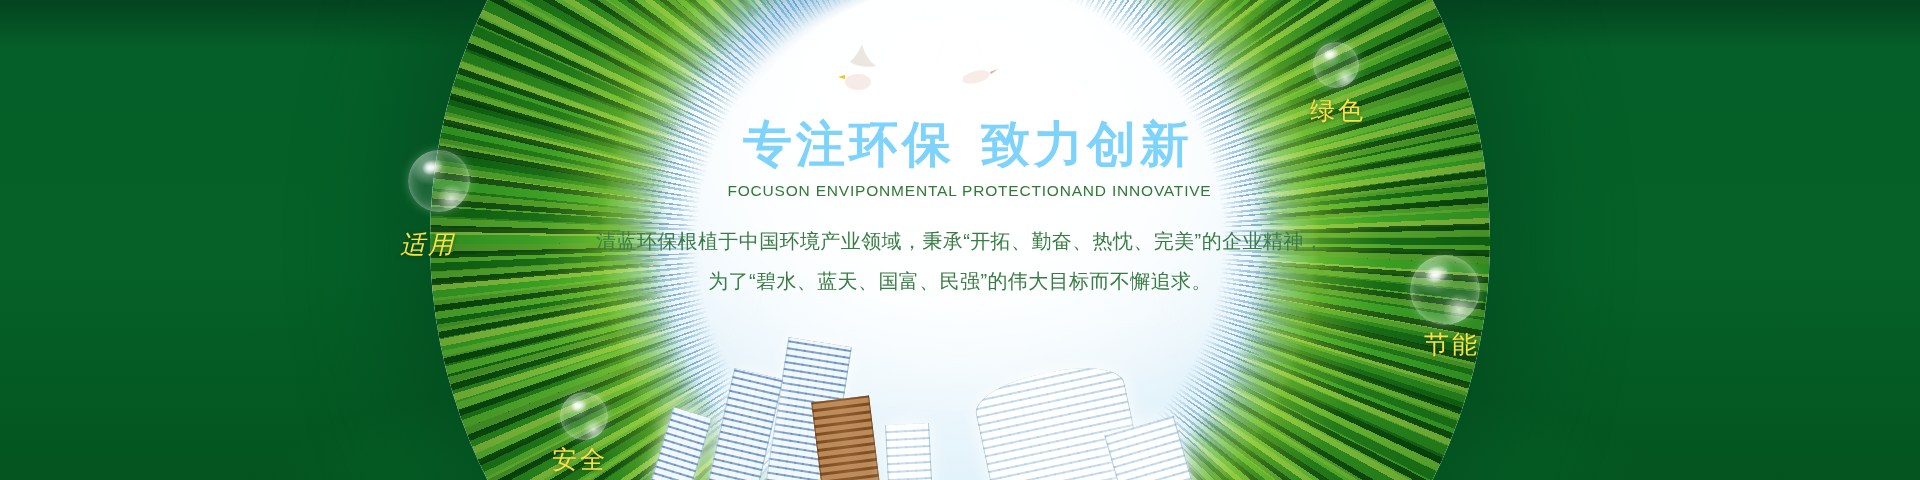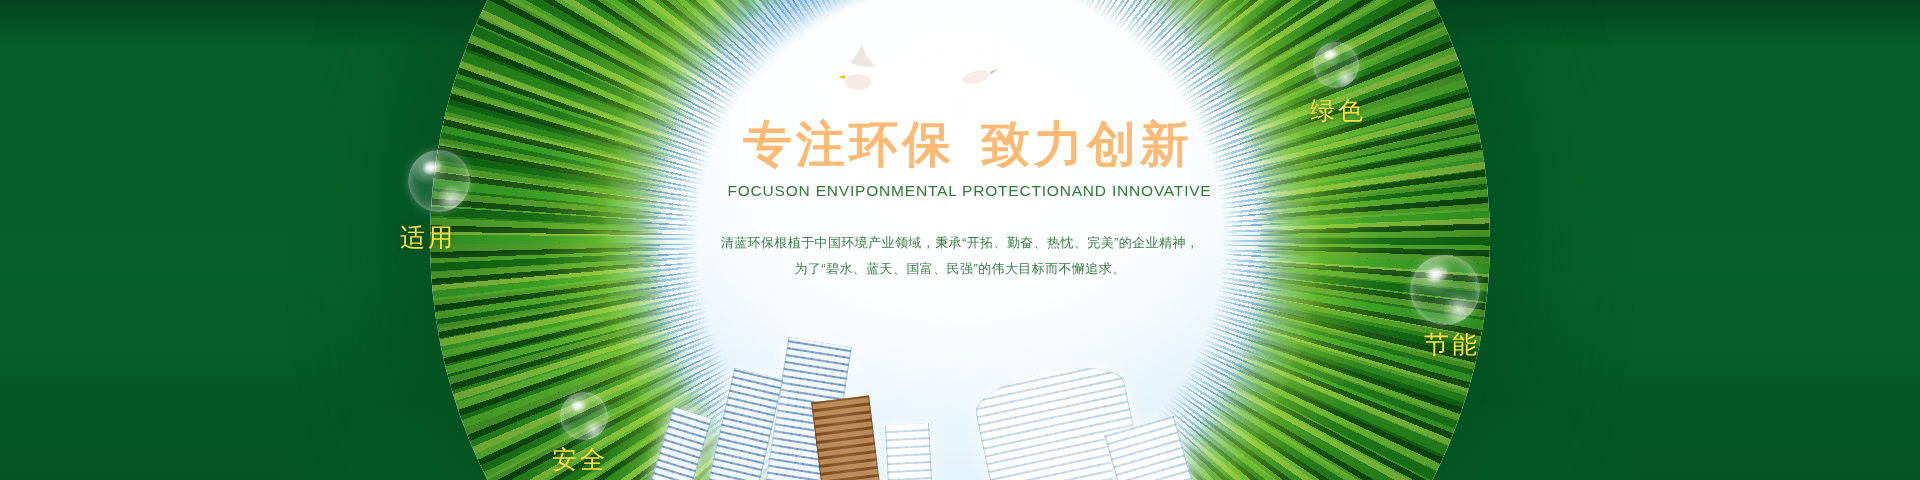--- a/index.html
+++ b/index.html
@@ -209,39 +209,39 @@
   
   .copy {
     position: absolute;
     left: 0; right: 0;
     top: 120px;
     text-align: center;
   }
   .headline {
     font-size: 49px;
     font-weight: bold;
-    color: #fdba74;
+    color: #7dd3fc;
     letter-spacing: 4px;
     line-height: 1;
     white-space: nowrap;
     text-shadow: 1px 1px 0 rgba(255,255,255,0.65);
     padding-left: 16px;
   }
   .headline .gap { display: inline-block; width: 26px; }
   .subhead {
     margin-top: 13px;
     font-size: 15.5px;
     color: #2f7a35;
     letter-spacing: 0.8px;
     white-space: nowrap;
     padding-left: 19px;
   }
   .body-copy {
-    margin-top: 30px;
-    font-size: 13px;
+    margin-top: 21px;
+    font-size: 20px;
     color: #3a7d44;
     line-height: 2.0;
     letter-spacing: 0.4px;
   }
   .body-copy div { white-space: nowrap; }
 </style>
 </head>
 <body>
 
 <div id="banner">
@@ -281,21 +281,21 @@
   </div>
   <div class="gull" style="left:930px; top:48px;">
     <svg width="82" height="46" viewBox="0 0 82 46">
       <path d="M2 16 C14 18 26 24 34 30 C42 26 52 22 62 20 C70 18 78 18 80 20 C70 24 60 30 50 34 C42 38 32 40 24 38 C16 36 8 28 2 16 Z" fill="#ffffff" opacity="0.96"></path>
       <ellipse cx="46" cy="29" rx="14" ry="6" fill="#f7ece7" transform="rotate(-14 46 29)"></ellipse>
       <path d="M60 24 l8 -3 l-7 5 z" fill="#d98e8e" opacity="0.8"></path>
     </svg>
   </div>
 
   <div class="bubble" style="left:408px; top:150px; width:62px; height:62px;"></div>
-  <div class="bubble-label" style="left:400px; top:221px;">适用</div>
+  <div class="bubble-label" style="left:400px; top:228px;font-style:italic;">适用</div>
 
   <div class="bubble" style="left:560px; top:392px; width:48px; height:48px;"></div>
   <div class="bubble-label" style="left:552px; top:443px;">安全</div>
 
   <div class="bubble" style="left:1313px; top:42px; width:46px; height:46px;"></div>
   <div class="bubble-label" style="left:1310px; top:94px;">绿色</div>
 
   <div class="bubble" style="left:1410px; top:255px; width:70px; height:70px;"></div>
   <div class="bubble-label" style="left:1424px; top:328px;">节能</div>
 

